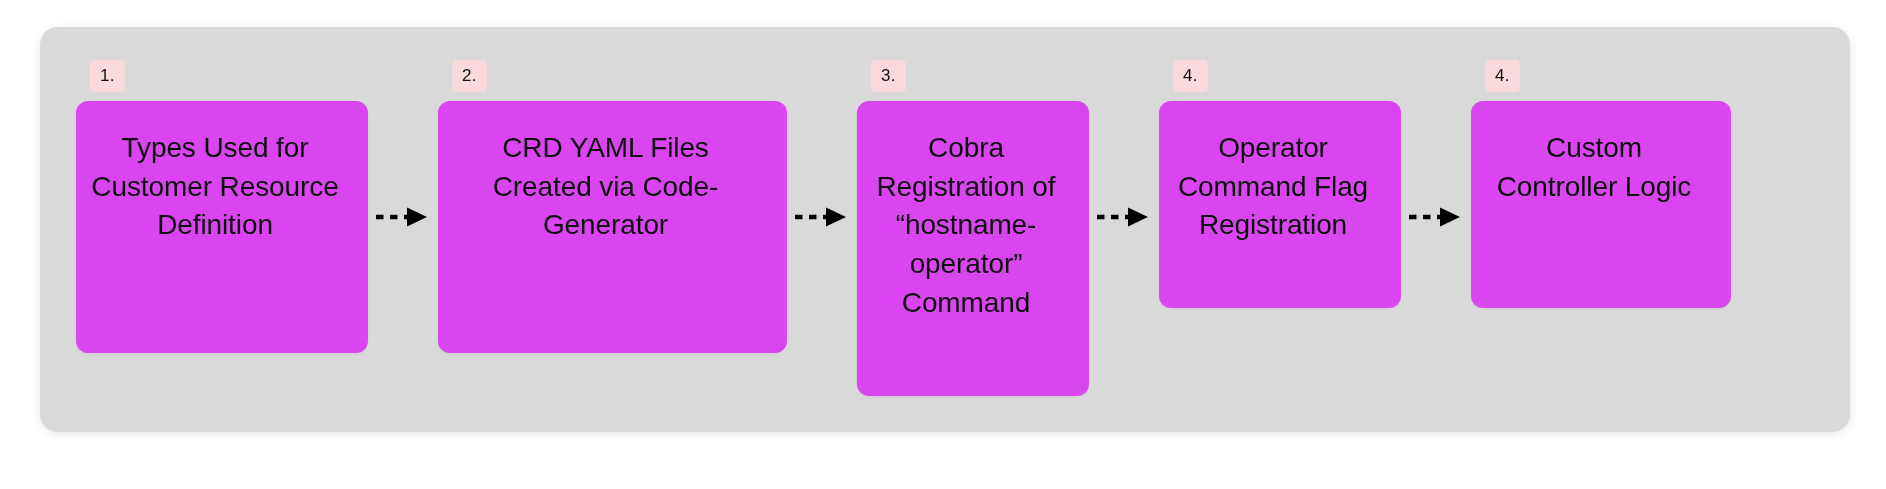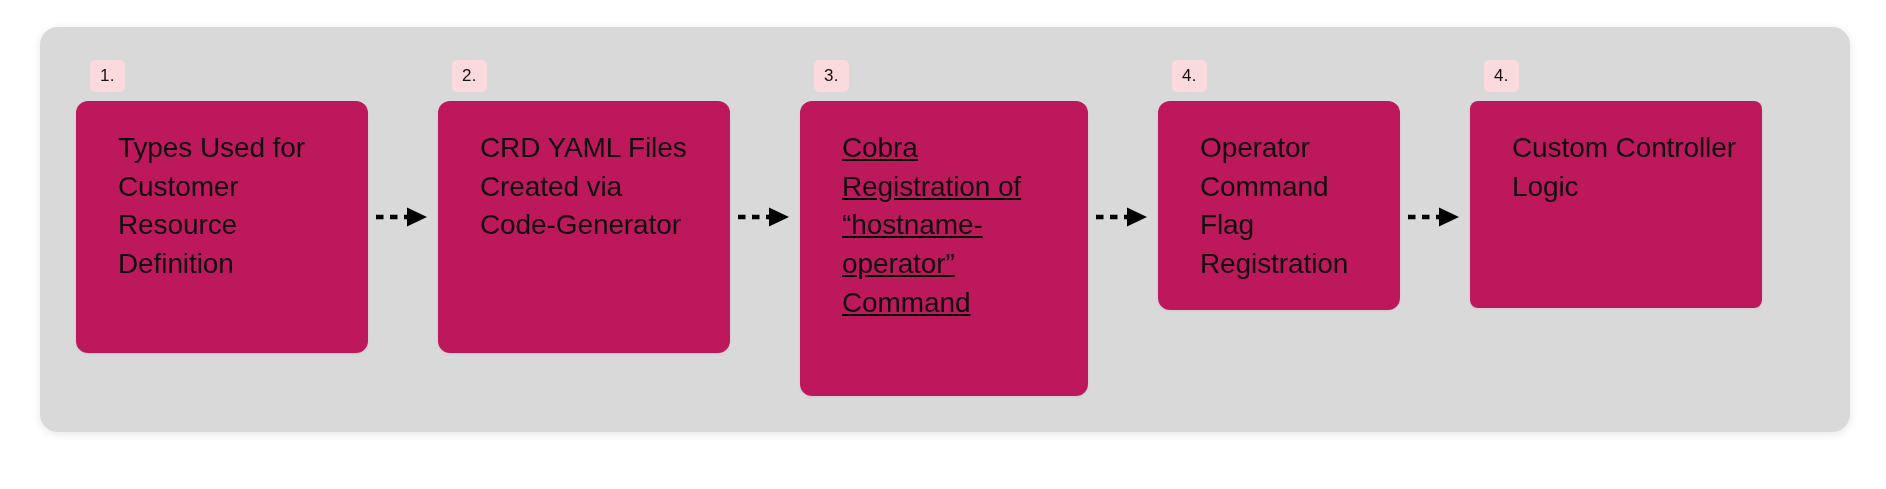--- a/index.html
+++ b/index.html
@@ -63,44 +63,45 @@
     font-weight: 400;
     padding: 7px 10px 8px 10px;
     border-radius: 5px;
     margin-left: 14px;
     margin-bottom: 9px;
     letter-spacing: 0.2px;
     box-sizing: border-box;
   }
 
   .step-card {
-    background: #be185d;
+    background: #d946ef;
     border-radius: 12px;
     box-sizing: border-box;
-    padding: 28px 26px 26px 42px;
+    padding: 28px 26px 26px 12px;
     box-shadow: 0 1px 3px rgba(0,0,0,0.06);
     display: flex;
     align-items: flex-start;
+    text-align: center;
   }
 
   .step-card-text {
     font-size: 28px;
     line-height: 1.38;
     color: #0f0f0f;
     font-weight: 400;
     letter-spacing: -0.1px;
     white-space: pre-line;
   }
 
   
   .card-w1 { width: 292px; min-height: 252px; }
-  .card-w2 { width: 292px; min-height: 252px; }
-  .card-w3 { width: 288px; min-height: 295px; text-decoration: underline; }
+  .card-w2 { width: 349px; min-height: 252px; }
+  .card-w3 { width: 232px; min-height: 295px; }
   .card-w4 { width: 242px; min-height: 207px; }
-  .card-w5 { width: 292px; min-height: 207px; border-radius: 8px; }
+  .card-w5 { width: 260px; min-height: 207px; }
 
   
   .connector {
     flex: 0 0 auto;
     width: 70px;
     display: flex;
     align-items: center;
     justify-content: center;
     align-self: flex-start;
   }

